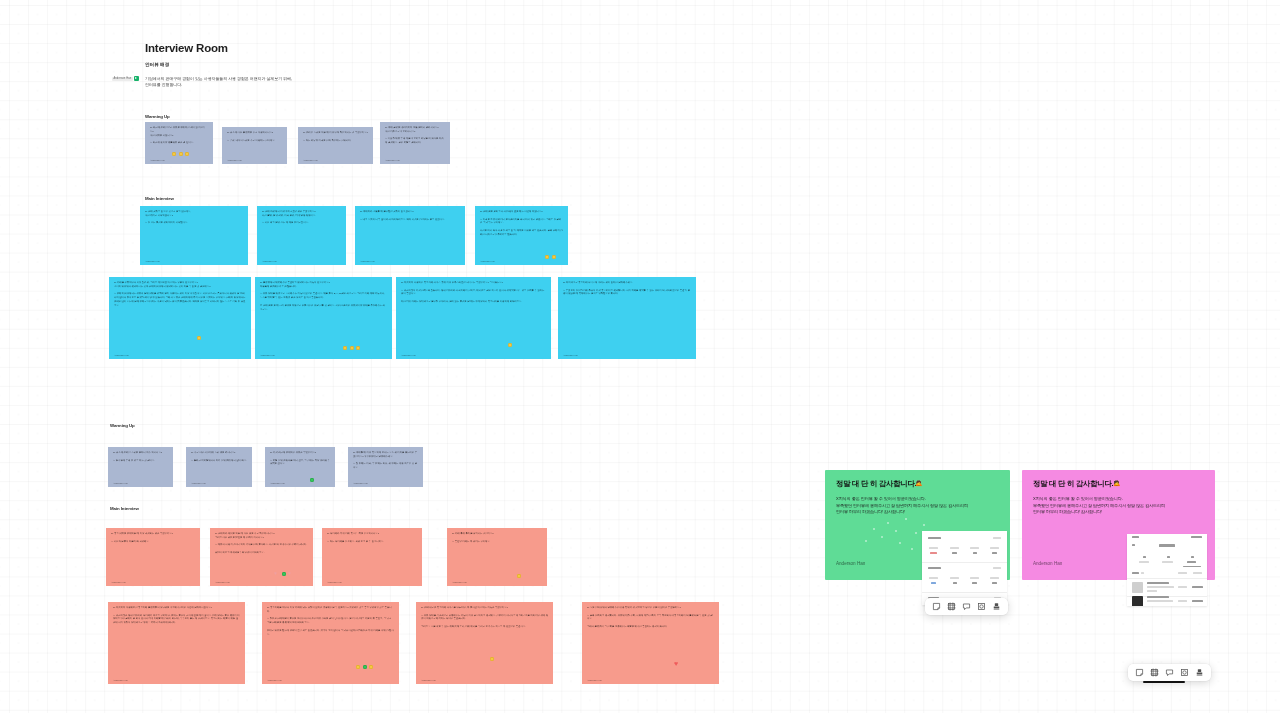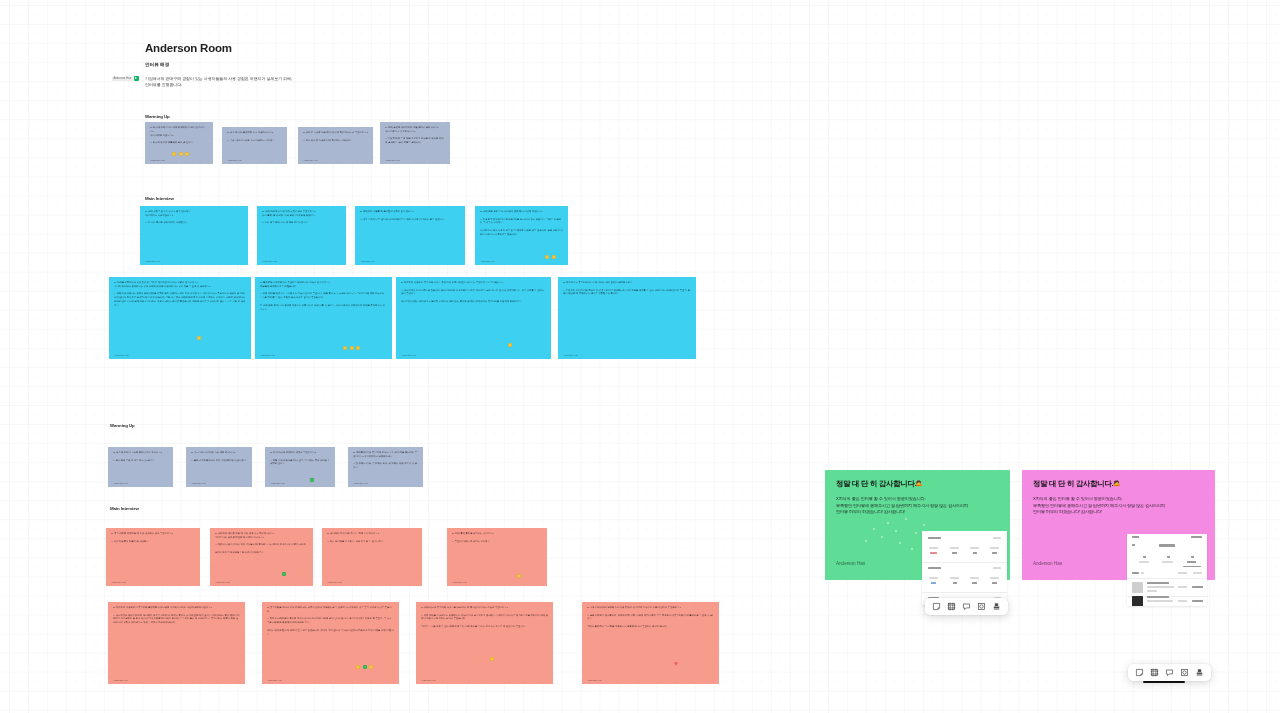--- a/index.html
+++ b/index.html
@@ -200,21 +200,21 @@
     height: 2px; border-radius: 2px; background: #111111;
   }
 </style>
 </head>
 <body>
 
 <div id="canvas">
   <div id="crossgrid"></div>
   <div id="whitemask"></div>
 
-  <div class="board-title" style="left:145px; top:42px;">Anderson Room</div>
+  <div class="board-title" style="left:145px; top:42px;">Interview Room</div>
 
   <div class="sub-head" style="left:145px; top:62px;">인터뷰 배경</div>
 
   <div class="body-text" style="left:145px; top:76px; width:250px;">기업에서의 판매구매 경험이 있는 사용자들들의 사용 경험은 어떤지가 실제보기 위해,
 인터뷰를 진행합니다.</div>
 
   <div class="cursor-tag" style="left:112px; top:76px;">
     <span class="nm">Anderson Han</span>
     <span class="pointer"></span>
   </div>

